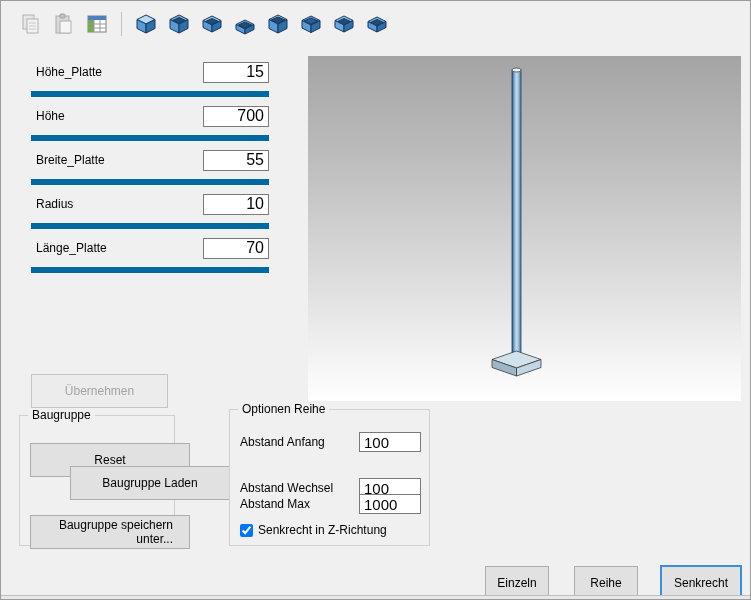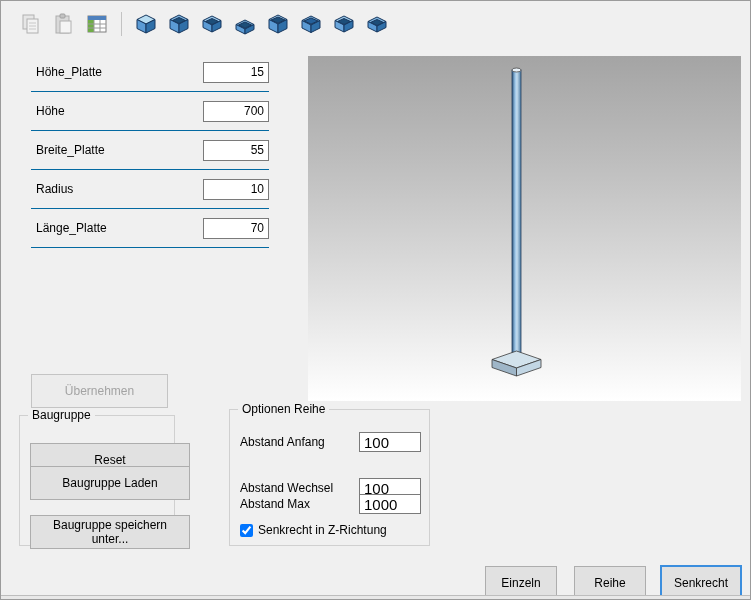--- a/index.html
+++ b/index.html
@@ -12,27 +12,27 @@
 
   
   .toolbar { position:absolute; left:16px; top:9px; display:flex; align-items:center; gap:5px; }
   .tb-icon { width:28px; height:28px; display:flex; align-items:center; justify-content:center; }
   .tb-sep { width:1px; height:24px; background:#c3c3c3; margin:0 5px; }
 
   
   .params { position:absolute; left:30px; top:52px; width:238px; }
   .param-row {
     height:38px; display:flex; align-items:center; justify-content:space-between;
-    border-bottom:1px solid #0369a1;
+    border-bottom:6px solid #0369a1;
     gap:36px;
   }
   .param-row .plabel { padding-left:5px; }
   .param-input {
     width:56px; height:17px; border:1px solid #7a7a7a; background:#fff;
-    font-family:"Liberation Sans", sans-serif; font-size:12px; text-align:right;
+    font-family:"Liberation Sans", sans-serif; font-size:16px; text-align:right;
     padding:1px 4px; box-sizing:content-box; margin-right:0;
   }
 
   
   .preview {
     position:absolute; left:307px; top:55px; width:433px; height:345px;
     background:linear-gradient(180deg,#a4a4a4 0%,#bdbdbd 30%,#e2e2e2 70%,#ffffff 100%);
   }
 
   
@@ -51,33 +51,33 @@
   
   .groupbox {
     position:absolute; border:1px solid #d0d0d0; box-sizing:border-box;
   }
   .groupbox .gb-title {
     position:absolute; top:-8px; left:8px; background:#f0f0f0; padding:0 4px;
   }
   .gb-baugruppe { left:18px; top:414px; width:156px; height:131px;text-decoration:underline; }
   .gb-optionen  { left:228px; top:408px; width:201px; height:137px; }
 
-  .gb-baugruppe .btn { left:10px; width:160px; height:21px; position:absolute; }
+  .gb-baugruppe .btn { left:10px; width:160px; height:21px; position:absolute;text-align:right; }
 
   .opt-row { position:absolute; left:10px; width:181px; height:20px; display:flex; align-items:center;justify-content:flex-end; }
   .opt-row .olabel { flex:1; }
   .opt-input {
     width:52px; height:16px; border:1px solid #7a7a7a; background:#fff;
     font-family:"Liberation Sans", sans-serif; font-size:15px; text-align:left;
     padding:1px 4px;
   }
   .opt-check { position:absolute; left:10px; top:113px; display:flex; align-items:center; gap:5px; }
   .opt-check input { width:13px; height:13px; margin:0; }
 
-  .footer-btn { width:72px; height:23px; }
+  .footer-btn { width:64px; height:23px; }
 
   .bottom-line { position:absolute; left:0; bottom:0; width:100%; height:3px; background:#e8e8e8; border-top:1px solid #bdbdbd; }
 </style>
 </head>
 <body>
 
 <div class="dialog">
 
   <div class="toolbar">
 
@@ -226,21 +226,21 @@
       <polygon points="184,303.5 208.5,312 208.5,320 184,311.5" fill="#9fb6c8" stroke="#3a3a3a" stroke-width="0.8"></polygon>
       <polygon points="208.5,312 233,303.5 233,311.5 208.5,320" fill="#c2d6e4" stroke="#3a3a3a" stroke-width="0.8"></polygon>
     </svg>
   </div>
 
   <button class="btn btn-apply">Übernehmen</button>
 
   <div class="groupbox gb-baugruppe">
     <span class="gb-title">Baugruppe</span>
     <button class="btn" style="top:27px;">Reset</button>
-    <button class="btn" style="top:50px;">Baugruppe Laden</button>
+    <button class="btn" style="top:50px;margin-left:40px;">Baugruppe Laden</button>
     <button class="btn" style="top:99px;">Baugruppe speichern unter...</button>
   </div>
 
   <div class="groupbox gb-optionen">
     <span class="gb-title">Optionen Reihe</span>
 
     <div class="opt-row" style="top:22px;">
       <span class="olabel">Abstand Anfang</span>
       <input class="opt-input" type="text" value="100" style="">
     </div>

